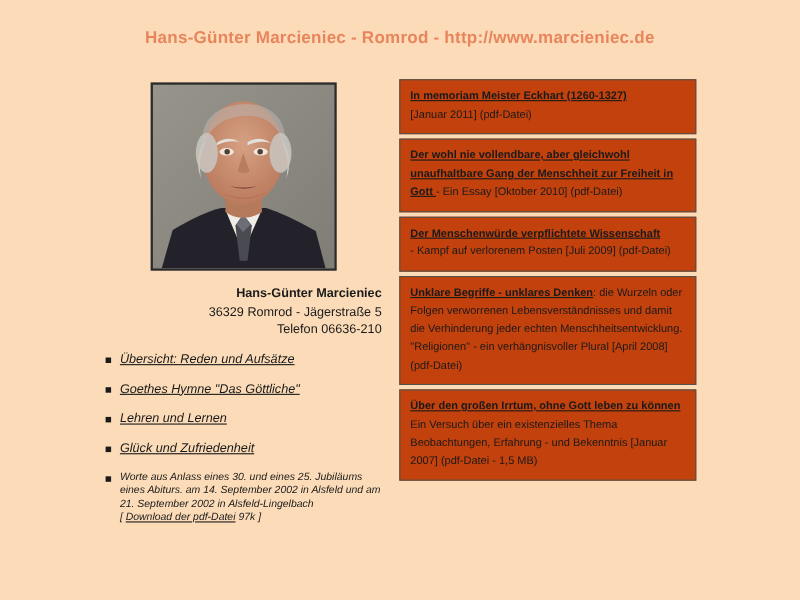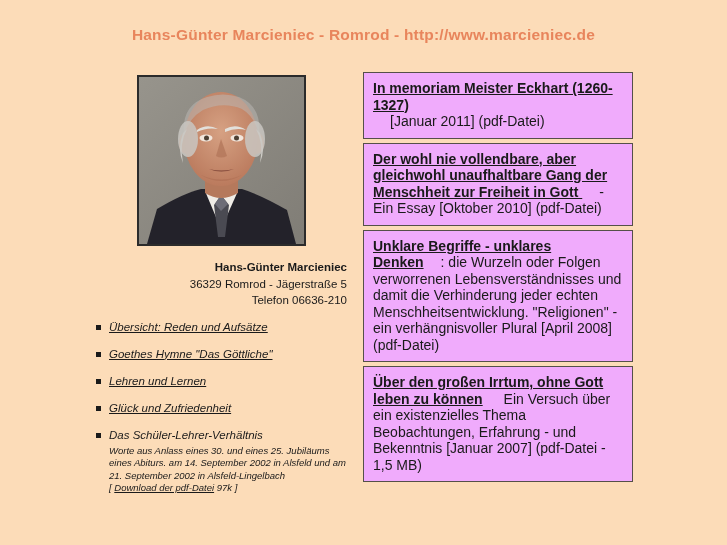--- a/index.html
+++ b/index.html
@@ -111,31 +111,31 @@
     left: 363px;
     top: 72px;
     width: 270px;
   }
   .article-box {
     border: 1px solid #555049;
     box-sizing: border-box;
     width: 270px;
     padding: 7px 9px 8px 9px;
     margin-bottom: 4px;
-    font-size: 14px;
+    font-size: 10px;
     line-height: 16.5px;
-    background: #f0abfc;
+    background: #c2410c;
   }
   .article-box a,
   .article-box .headline {
     font-weight: bold;
     text-decoration: underline;
     color: #1a1a1a;
   }
-  .article-box .body { font-weight: normal; margin-left: 17px; }
+  .article-box .body { font-weight: normal; }
 </style>
 </head>
 <body>
 
 <div class="page">
 
   <div class="site-title">Hans-Günter Marcieniec  -  Romrod  -  http://www.marcieniec.de</div>
 
   <div class="left-col">
 
@@ -203,41 +203,44 @@
       <li>
         <a href="#">Goethes Hymne "Das Göttliche"</a>
       </li>
       <li>
         <a href="#">Lehren und Lernen</a>
       </li>
       <li>
         <a href="#">Glück und Zufriedenheit</a>
       </li>
       <li>
-        <span class="li-plain">Das Schüler-Lehrer-Verhältnis</span>
         <div class="sub-note">
           <span>Worte aus Anlass eines 30. und eines 25. Jubiläums eines Abiturs. am 14. September 2002 in Alsfeld und am 21. September 2002 in Alsfeld-Lingelbach</span>
           <br>
           <span class="dl-size">[ </span><a href="#">Download der pdf-Datei</a><span class="dl-size"> 97k ]</span>
         </div>
       </li>
     </ul>
   </div>
 
   <div class="right-col">
 
     <div class="article-box">
       <a href="#">In memoriam Meister Eckhart (1260-1327)</a><br>
       <span class="body">[Januar 2011] (pdf-Datei)</span>
     </div>
 
     <div class="article-box">
       <a href="#">Der wohl nie vollendbare, aber gleichwohl unaufhaltbare Gang der Menschheit zur Freiheit in Gott </a><span class="body">- Ein Essay [Oktober 2010] (pdf-Datei)</span>
     </div>
 
+    <div class="article-box">
+      <a href="#">Der Menschenwürde verpflichtete Wissenschaft</a><br>
+      <span class="body">- Kampf auf verlorenem Posten [Juli 2009] (pdf-Datei)</span>
+    </div>
 
     <div class="article-box">
       <a href="#">Unklare Begriffe - unklares Denken</a><span class="body">: die Wurzeln oder Folgen verworrenen Lebensverständnisses und damit die Verhinderung jeder echten Menschheitsentwicklung. "Religionen" - ein verhängnisvoller Plural [April 2008] (pdf-Datei)</span>
     </div>
 
 
     <div class="article-box">
       <a href="#">Über den großen Irrtum, ohne Gott leben zu können</a><span class="body"> Ein Versuch über ein existenzielles Thema Beobachtungen, Erfahrung - und Bekenntnis [Januar 2007] (pdf-Datei - 1,5 MB)</span>
     </div>
 

